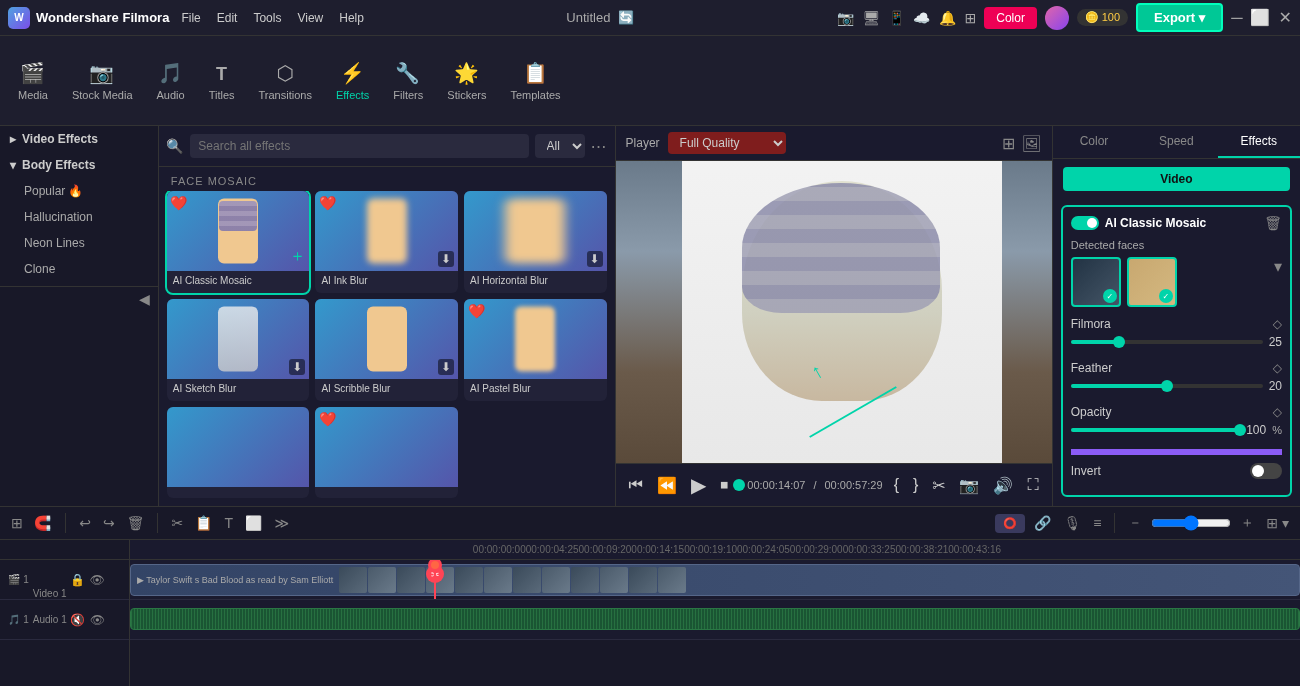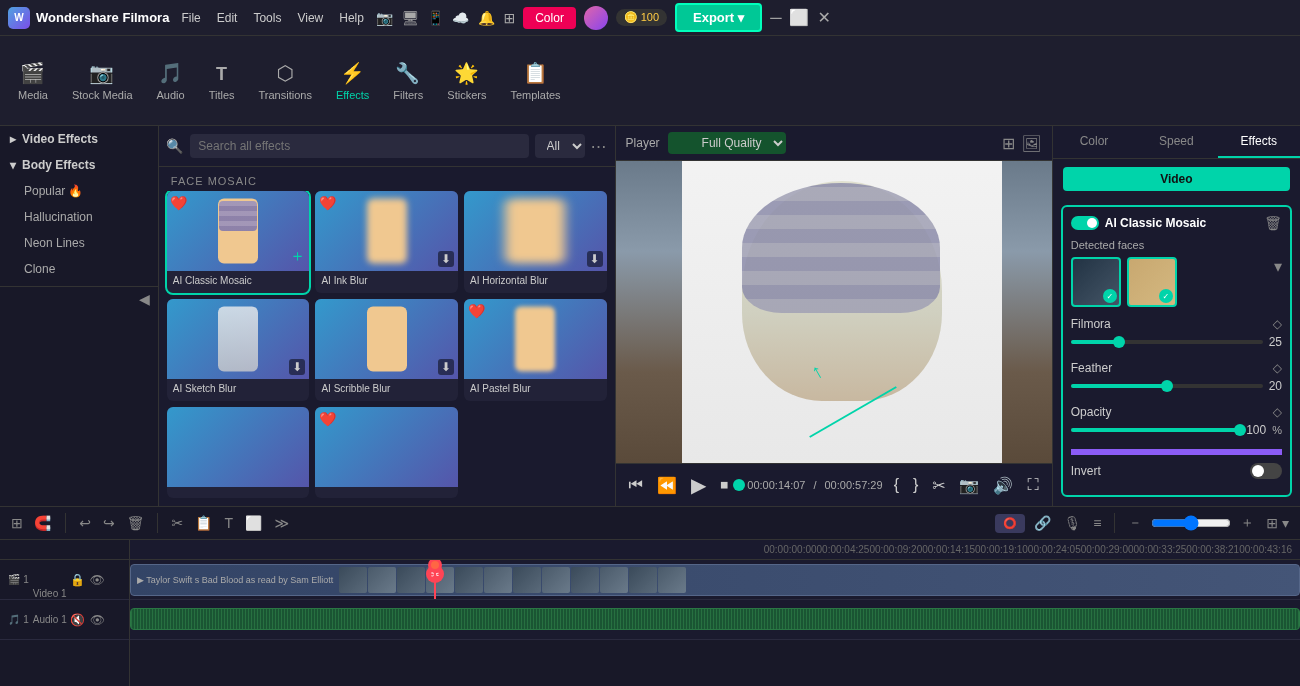--- a/index.html
+++ b/index.html
@@ -50,21 +50,21 @@
     .effect-thumb { width: 100%; height: 80px; background: #3a3a5e; display: flex; align-items: center; justify-content: center; position: relative; overflow: hidden; }
     .effect-label { padding: 4px 6px; font-size: 10px; color: #ccc; }
     .heart-badge { color: #ff6699; font-size: 14px; }
     .download-badge { position: absolute; bottom: 4px; right: 4px; color: #ccc; font-size: 12px; background: rgba(0,0,0,0.5); border-radius: 3px; padding: 1px 3px; }
     .plus-badge { position: absolute; bottom: 4px; right: 4px; color: #00d4aa; font-size: 16px; }
 
     
     .player-area { flex: 1; display: flex; flex-direction: column; background: #111122; }
     .player-controls-top { display: flex; align-items: center; padding: 6px 10px; gap: 8px; background: #1a1a2e; border-bottom: 1px solid #333; }
     .player-label { color: #aaa; font-size: 12px; }
-    .quality-select { background: #14532d; border: none; border-radius: 4px; padding: 3px 8px; color: #ccc; font-size: 12px; cursor: pointer; text-align: right; }
+    .quality-select { background: #7f1d1d; border: none; border-radius: 4px; padding: 3px 8px; color: #ccc; font-size: 12px; cursor: pointer; }
     .player-view-icons { display: flex; gap: 6px; color: #888; font-size: 16px; margin-left: auto; }
     .player-view-icons span { cursor: pointer; }
 
     .video-frame { flex: 1; background: #222; position: relative; overflow: hidden; display: flex; align-items: center; justify-content: center; }
 
     .player-bottom { display: flex; align-items: center; padding: 6px 10px; gap: 8px; background: #1a1a2e; border-top: 1px solid #333; }
     .player-time { color: #aaa; font-size: 11px; }
     .player-btn { background: none; border: none; color: #ccc; font-size: 16px; cursor: pointer; padding: 3px; }
     .player-progress { flex: 1; height: 4px; background: #333; border-radius: 2px; position: relative; }
     .player-progress-fill { height: 100%; background: #00d4aa; border-radius: 2px; width: 24%; }
@@ -109,21 +109,21 @@
     .timeline-btn { background: none; border: none; color: #888; font-size: 14px; cursor: pointer; padding: 3px; }
     .timeline-sep { width: 1px; height: 20px; background: #333; margin: 0 4px; }
     .timeline-spacer { flex: 1; }
     .timeline-body { display: flex; flex: 1; overflow: hidden; }
     .timeline-left { width: 130px; background: #181828; border-right: 1px solid #333; display: flex; flex-direction: column; }
     .track-label { display: flex; align-items: center; gap: 4px; padding: 4px 8px; color: #888; font-size: 11px; height: 40px; border-bottom: 1px solid #2a2a3e; }
     .track-icons { display: flex; gap: 4px; }
     .track-icon { color: #888; font-size: 12px; cursor: pointer; }
     .timeline-right { flex: 1; overflow: hidden; position: relative; }
     .timeline-ruler { height: 20px; background: #1a1a2e; border-bottom: 1px solid #333; display: flex; align-items: center; padding: 0 8px; position: relative; }
-    .ruler-marks { display: flex; width: 100%; justify-content: flex-end; padding-left: 44px; }
+    .ruler-marks { display: flex; width: 100%; justify-content: center; padding-left: 44px; }
     .ruler-mark { color: #666; font-size: 10px; }
     .timeline-tracks { display: flex; flex-direction: column; flex: 1; }
     .track-row { height: 40px; background: #1a1a2e; border-bottom: 1px solid #2a2a3e; position: relative; overflow: hidden; }
     .track-clip { position: absolute; top: 4px; left: 0; right: 0; height: 32px; border-radius: 4px; overflow: hidden; display: flex; align-items: center; }
     .video-clip { background: linear-gradient(90deg, #334466, #445577); border: 1px solid #556688; }
     .audio-clip { height: 20px; top: 10px; background: #1a5533; border: 1px solid #2a7744; }
     .clip-waveform { flex: 1; height: 100%; opacity: 0.5; background: repeating-linear-gradient(90deg, #2a7744 0px, #2a7744 1px, transparent 1px, transparent 4px); }
     .playhead { position: absolute; top: 0; bottom: 0; width: 2px; background: #ff4455; z-index: 10; }
     .playhead-marker { position: absolute; top: -2px; left: -6px; width: 14px; height: 14px; background: #ff4455; border-radius: 50%; display: flex; align-items: center; justify-content: center; }
 
@@ -143,20 +143,24 @@
   <div class="app-logo">
     <div class="app-logo-icon">W</div>
     <span>Wondershare Filmora</span>
   </div>
   <div class="menu-items">
     <span>File</span>
     <span>Edit</span>
     <span>Tools</span>
     <span>View</span>
     <span>Help</span>
+  </div>
+  <div class="top-center">
+    <span>Untitled</span>
+    <span>🔄</span>
   </div>
   <div class="top-right">
     <div class="icon-bar-top">
       <span>📷</span>
       <span>🖥</span>
       <span>📱</span>
       <span>☁️</span>
       <span>🔔</span>
       <span>⊞</span>
     </div>

